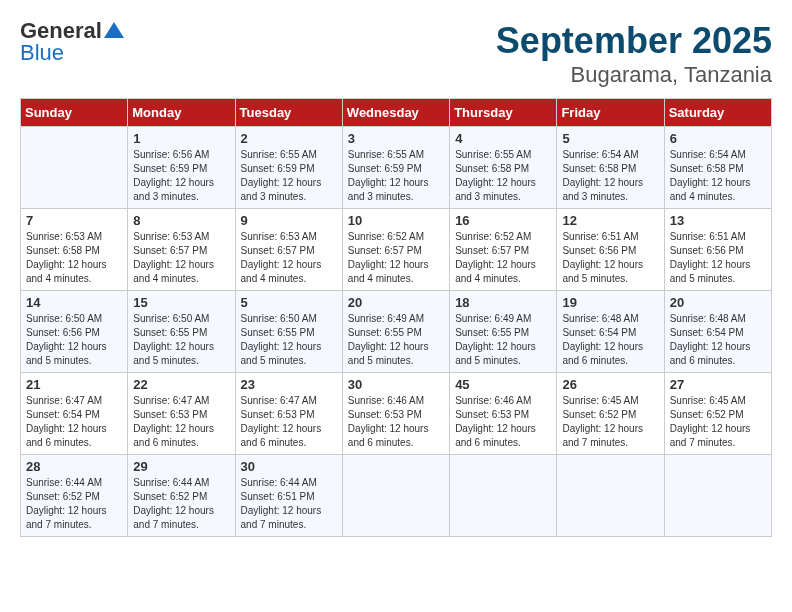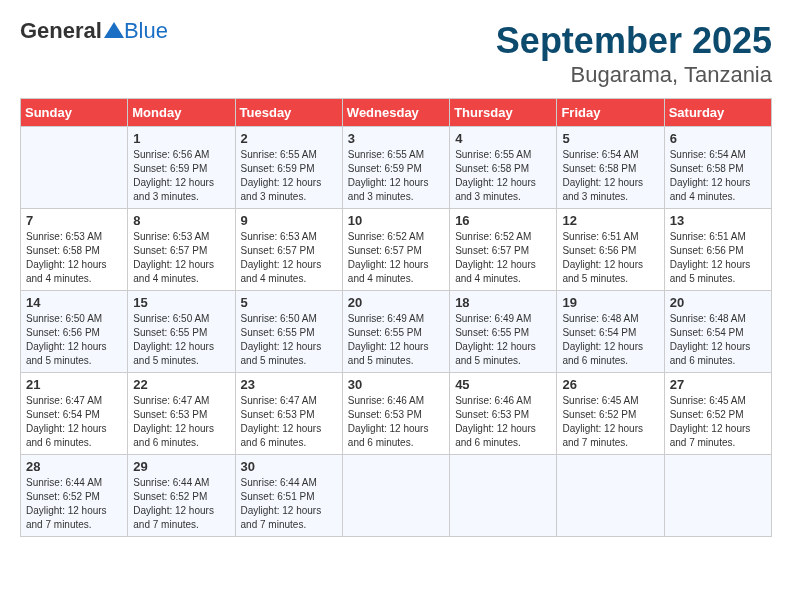--- a/index.html
+++ b/index.html
@@ -11,21 +11,21 @@
       padding: 20px;
     }
     .header {
       display: flex;
       justify-content: space-between;
       align-items: flex-start;
       margin-bottom: 10px;
     }
     .logo {
       display: flex;
-      flex-direction: row;
+      flex-direction: column;
       align-items: flex-start;
     }
     .logo-general {
       font-size: 22px;
       font-weight: bold;
       color: #333;
       line-height: 1;
     }
     .logo-blue {
       font-size: 22px;
@@ -48,21 +48,21 @@
     .location {
       font-size: 22px;
       color: #555;
     }
     table {
       width: 100%;
       border-collapse: collapse;
       font-size: 11px;
     }
     thead tr th {
-      background-color: #ef4444;
+      background-color: #b91c1c;
       color: #fff;
       padding: 6px 4px;
       text-align: left;
       font-size: 13px;
       font-weight: bold;
       border: 1px solid #ccc;
     }
     tbody tr td {
       border: 1px solid #ccc;
       padding: 4px 5px;

